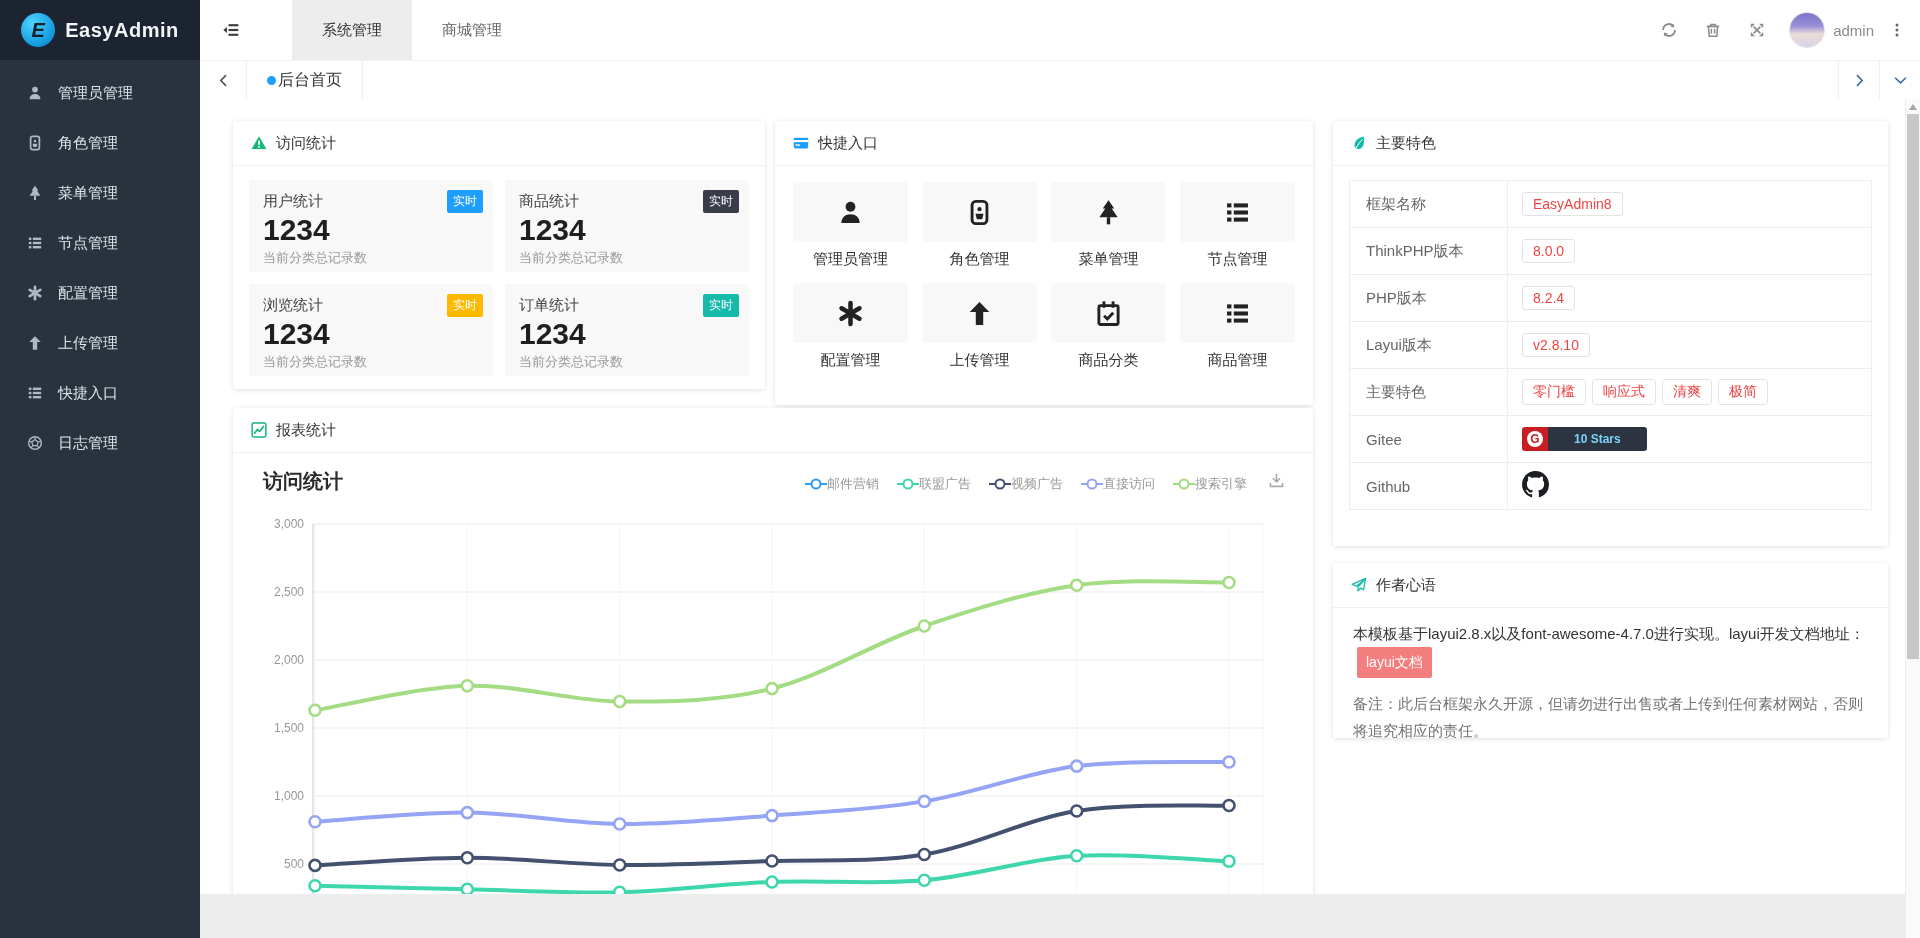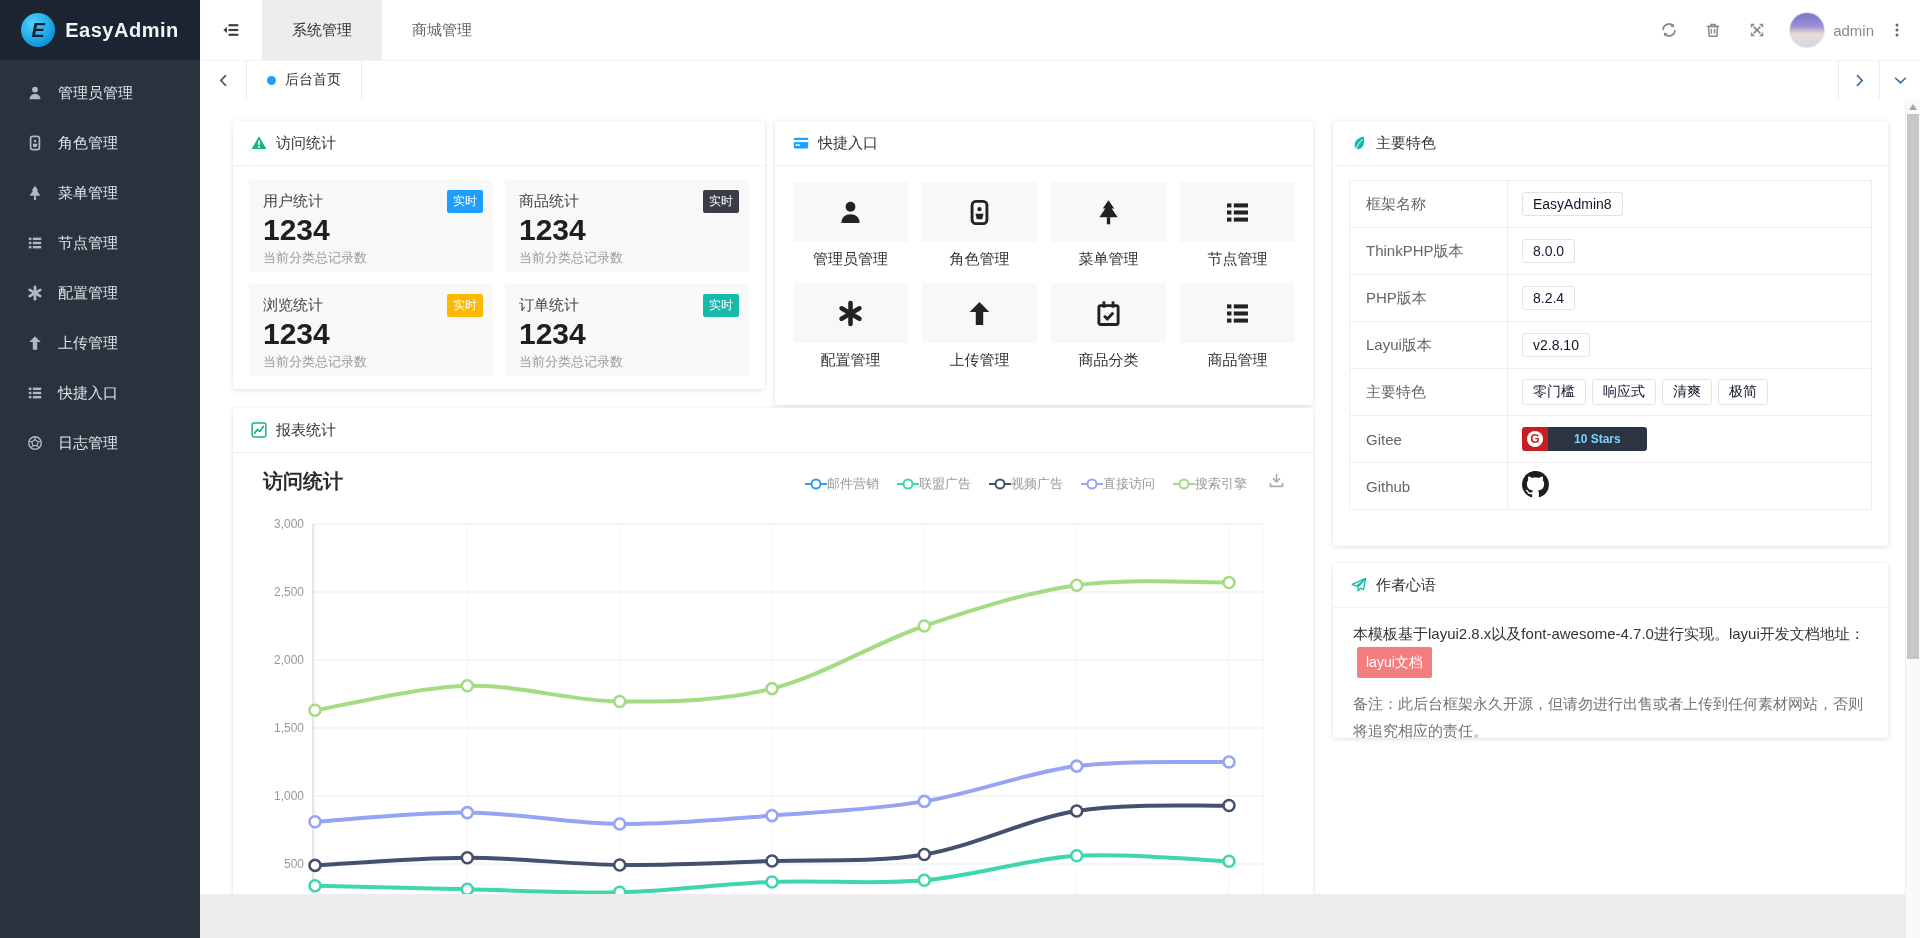--- a/index.html
+++ b/index.html
@@ -13,34 +13,34 @@
     font-weight:bold;font-style:italic;font-size:20px;}
   .brand-text{color:#f2f4f6;font-size:20px;font-weight:bold;letter-spacing:.5px;}
   .menu{padding-top:8px;}
   .side-item{height:50px;display:flex;align-items:center;gap:14px;padding-left:26px;color:#dfe3e8;
     font-size:15px;cursor:pointer;}
   .side-item .ic{color:#aeb9c2;display:flex;width:18px;justify-content:center;}
   
   .main{flex:1;position:relative;background:#fff;}
   .navbar{height:60px;display:flex;align-items:center;border-bottom:1px solid #f4f4f4;}
   .shrink{width:62px;display:flex;justify-content:center;color:#3c3c3c;cursor:pointer;}
-  .nav-tabs{display:flex;height:60px;}
+  .nav-tabs{display:flex;height:60px;margin-left:30px;}
   .nav-tab{padding:0 30px;line-height:60px;font-size:15px;color:#666;cursor:pointer;}
   .nav-tab.active{background:#ededed;color:#333;}
   .nav-sp{flex:1;}
   .nav-ic{width:44px;display:flex;justify-content:center;color:#8a8a8a;cursor:pointer;}
   .avatar{width:34px;height:34px;border-radius:50%;margin:0 8px 0 10px;
     background:linear-gradient(180deg,#7e74c9 0%,#9a8fd8 38%,#e9ddd6 62%,#d9d3ec 100%);
     border:1px solid #e5e5e5;}
   .username{color:#8c8c8c;font-size:15px;}
   .more{width:46px;display:flex;justify-content:center;color:#666;cursor:pointer;}
   
   .tabbar{height:38px;display:flex;align-items:stretch;border-bottom:1px solid #e9e9e9;}
   .tab-prev{width:46px;display:flex;align-items:center;justify-content:center;border-right:1px solid #eee;color:#555;cursor:pointer;}
-  .tab-item{padding:0 20px;display:flex;align-items:center;gap:9px;border-right:1px solid #eee;font-size:14px;color:#333;cursor:pointer;}
+  .tab-item{padding:0 20px;display:flex;align-items:center;gap:2px;border-right:1px solid #eee;font-size:16px;color:#333;cursor:pointer;}
   .dot{width:9px;height:9px;border-radius:50%;background:#1e9fff;}
   .tab-sp{flex:1;}
   .tab-next,.tab-drop{width:40px;display:flex;align-items:center;justify-content:center;border-left:1px solid #eee;color:#3c6e9f;cursor:pointer;}
   
   .content{position:absolute;top:99px;left:0;right:0;bottom:0;background:#fff;overflow:hidden;}
   .card{position:absolute;background:#fff;border-radius:3px;box-shadow:0 1px 5px rgba(0,0,0,.13);}
   .card-h{height:44px;display:flex;align-items:center;gap:9px;padding:0 18px;
     border-bottom:1px solid #f0f0f0;font-size:15px;color:#333;}
   #card-stats{left:33px;top:22px;width:532px;height:268px;}
   #card-quick{left:575px;top:22px;width:538px;height:284px;}
@@ -67,21 +67,21 @@
   .lg-line{width:22px;height:2.5px;display:inline-block;position:relative;}
   .lg-ring{position:absolute;left:50%;top:50%;transform:translate(-50%,-50%);width:7px;height:7px;border-radius:50%;
     background:#fff;border:2.5px solid;}
   .dl-ic{position:absolute;right:28px;top:8px;color:#aaa;cursor:pointer;}
   #chart-wrap{position:absolute;left:0;top:96px;}
   
   .vtable{margin:14px 16px;border:1px solid #eee;border-collapse:collapse;width:523px;}
   .vtable td{border:1px solid #eee;height:44px;font-size:15px;color:#666;}
   .vtable td.vl{width:140px;padding-left:16px;}
   .vtable td.vv{padding:0 14px;}
-  .chip{display:inline-block;padding:3px 10px;border:1px solid #e3e3e3;border-radius:3px;color:#0f172a;font-size:14px;margin-right:6px;background:#fff;}
+  .chip{display:inline-block;padding:3px 10px;border:1px solid #e3e3e3;border-radius:3px;color:#ef4444;font-size:14px;margin-right:6px;background:#fff;}
   .gitee-badge{display:inline-flex;height:24px;border-radius:3px;overflow:hidden;font-size:12px;cursor:pointer;}
   .gitee-l{background:#c71d23;color:#fff;display:flex;align-items:center;justify-content:center;width:26px;}
   .gitee-g{width:16px;height:16px;border-radius:50%;background:#fff;color:#c71d23;font-weight:bold;font-size:12px;
     display:flex;align-items:center;justify-content:center;}
   .gitee-r{background:#2b3440;color:#7dd3fc;display:flex;align-items:center;padding:0 26px;font-weight:bold;}
   .gh-link{color:#1b1f23;display:inline-flex;cursor:pointer;}
   
   .author-body{padding:12px 20px 0;font-size:15px;color:#333;line-height:1.8;}
   .layui-doc-tag{display:inline-block;background:#f47d7d;color:#fff;padding:3px 9px;border-radius:2px;font-size:14px;margin-left:4px;cursor:pointer;}
   .author-note{color:#737373;margin-top:12px;line-height:1.8;}

